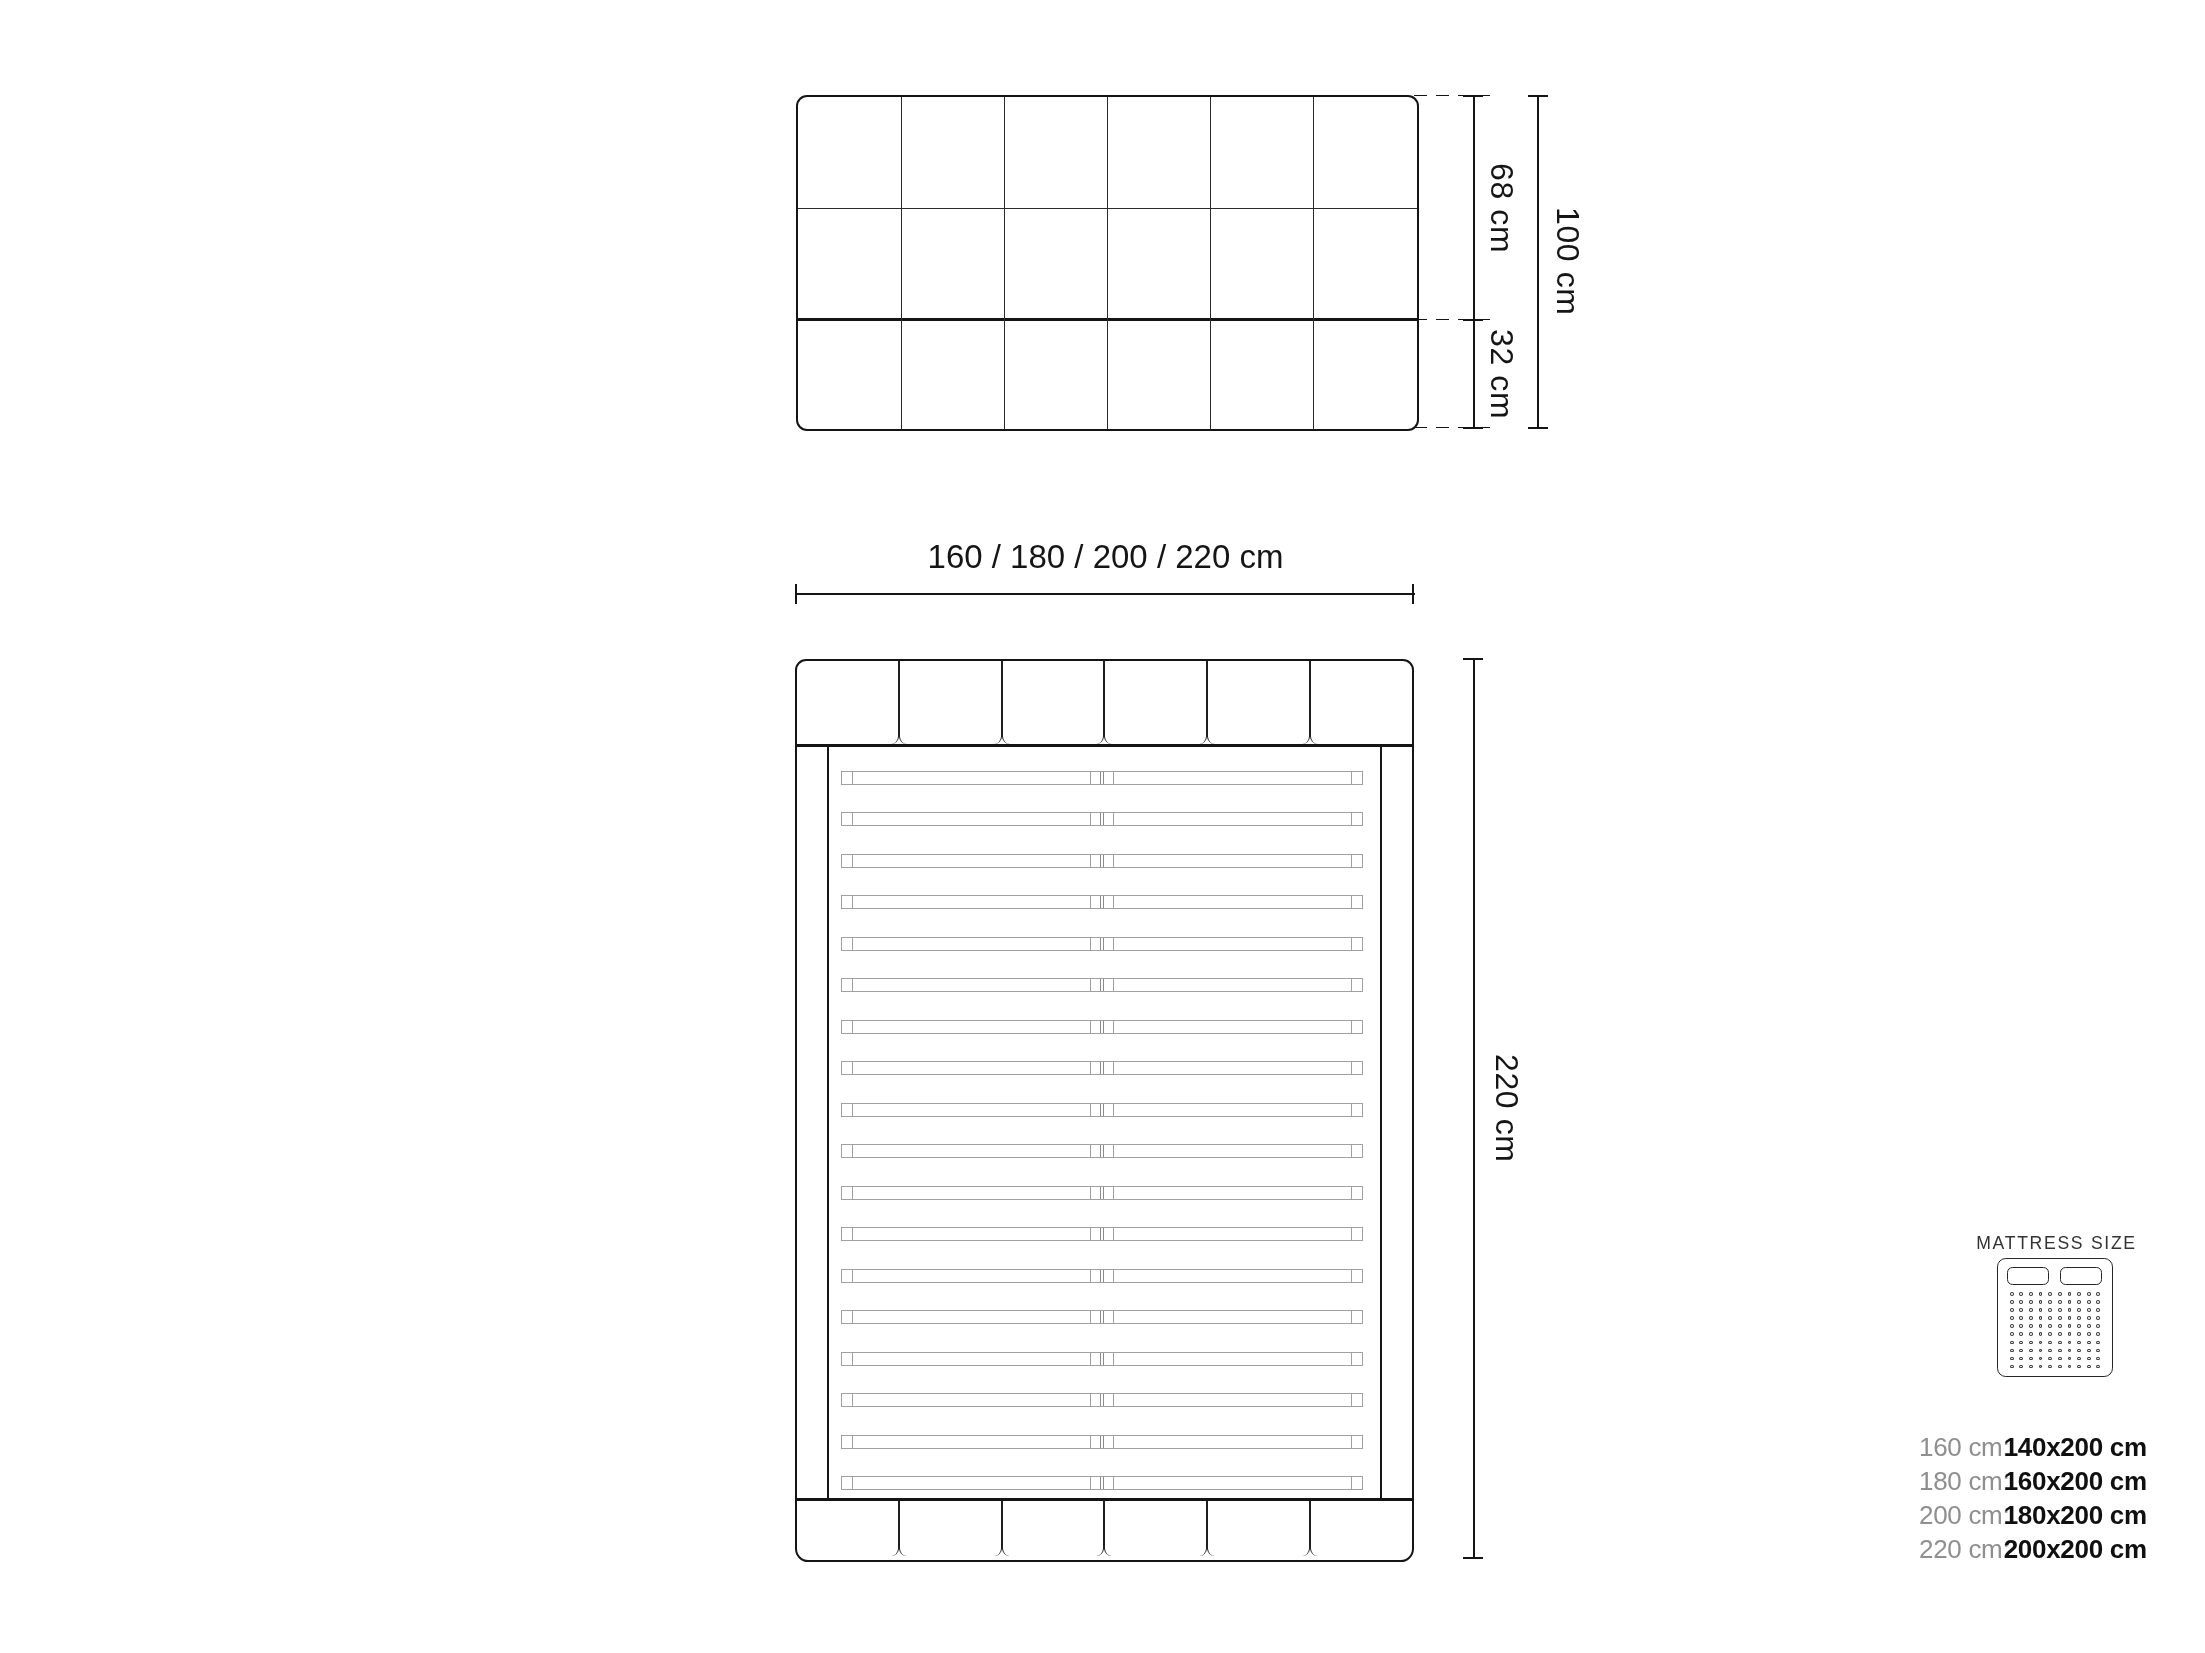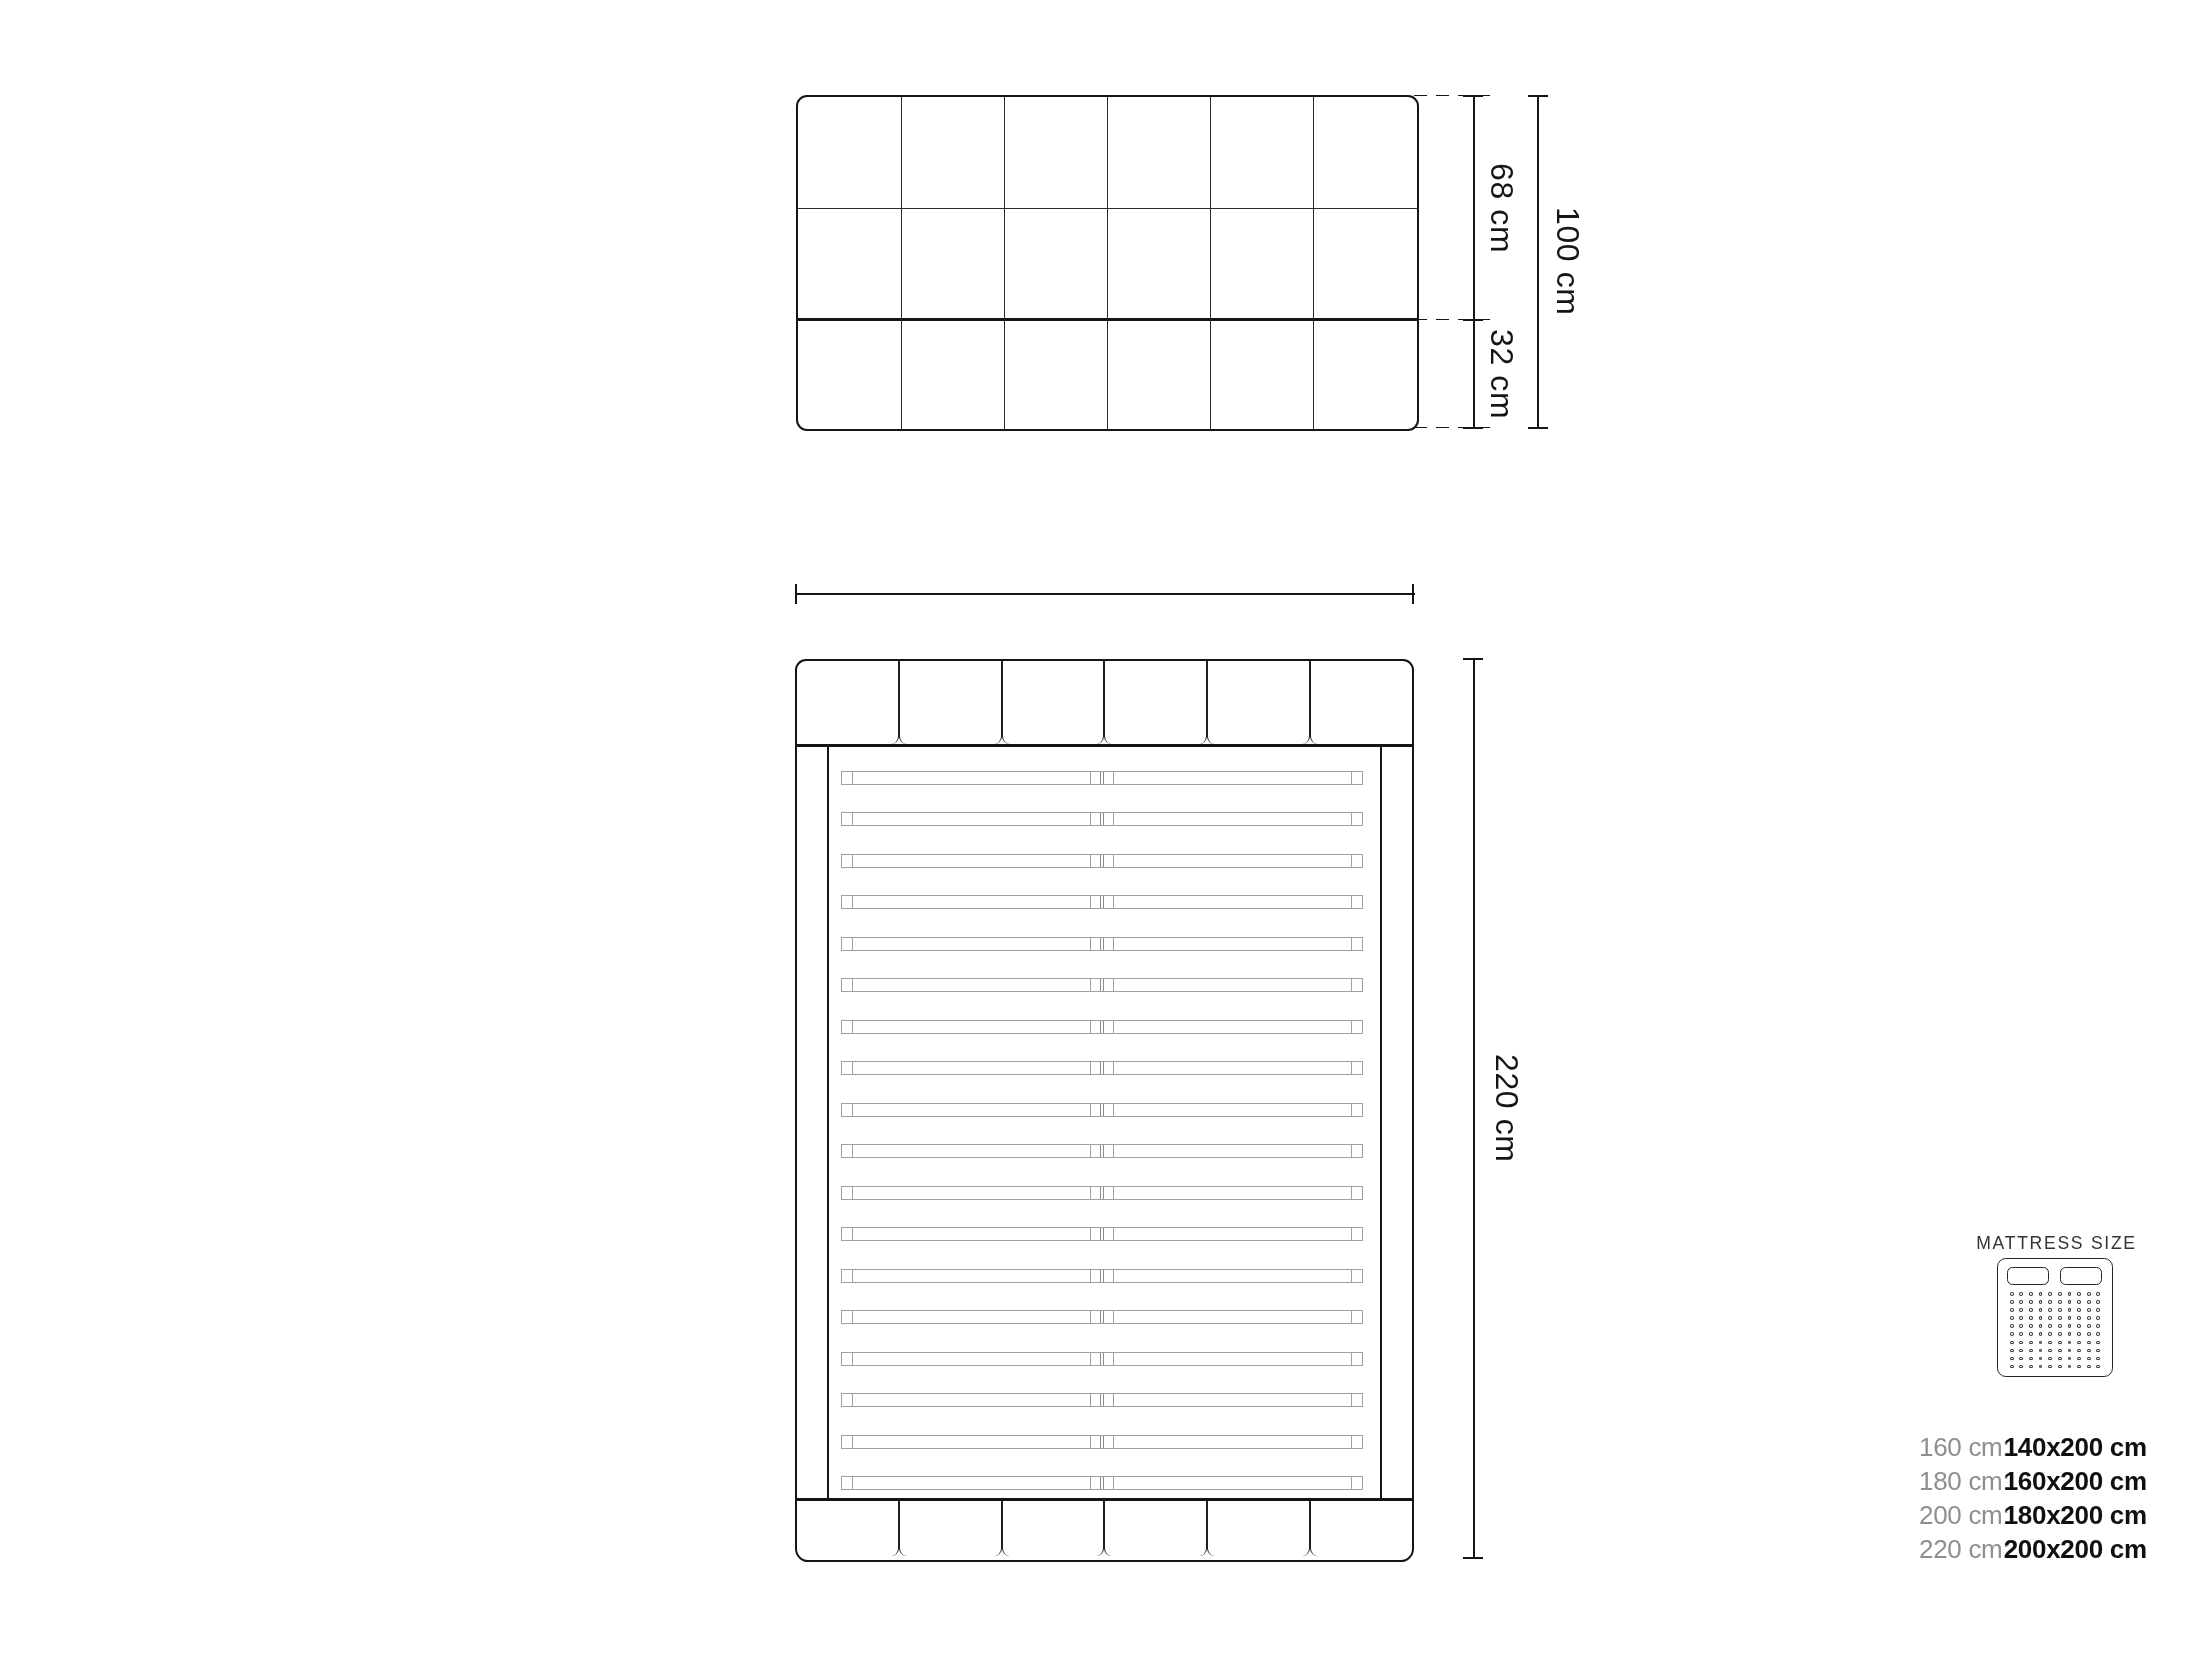--- a/index.html
+++ b/index.html
@@ -94,20 +94,21 @@
   <div class="tick-h" style="left:1463px;top:319px;"></div>
   <div class="tick-h" style="left:1463px;top:427px;"></div>
   <div class="vlabel" style="left:1481px;top:95px;width:41px;height:226px;">68 cm</div>
   <div class="vlabel" style="left:1481px;top:320px;width:41px;height:108px;">32 cm</div>
 
   <div class="vline" style="left:1537px;top:95px;height:332px;"></div>
   <div class="tick-h" style="left:1528px;top:95px;"></div>
   <div class="tick-h" style="left:1528px;top:427px;"></div>
   <div class="vlabel" style="left:1547px;top:95px;width:41px;height:332px;">100 cm</div>
 
+  <div class="wdim-label">160 / 180 / 200 / 220 cm</div>
   <div class="hline" style="left:796px;top:593px;width:619px;"></div>
   <div class="tick-v" style="left:795px;top:584px;"></div>
   <div class="tick-v" style="left:1412px;top:584px;"></div>
 
   <div class="bf-outline">
     <div class="strip head">
         <div class="strip-cell"></div>
         <div class="strip-cell"></div>
         <div class="strip-cell"></div>
         <div class="strip-cell"></div>

